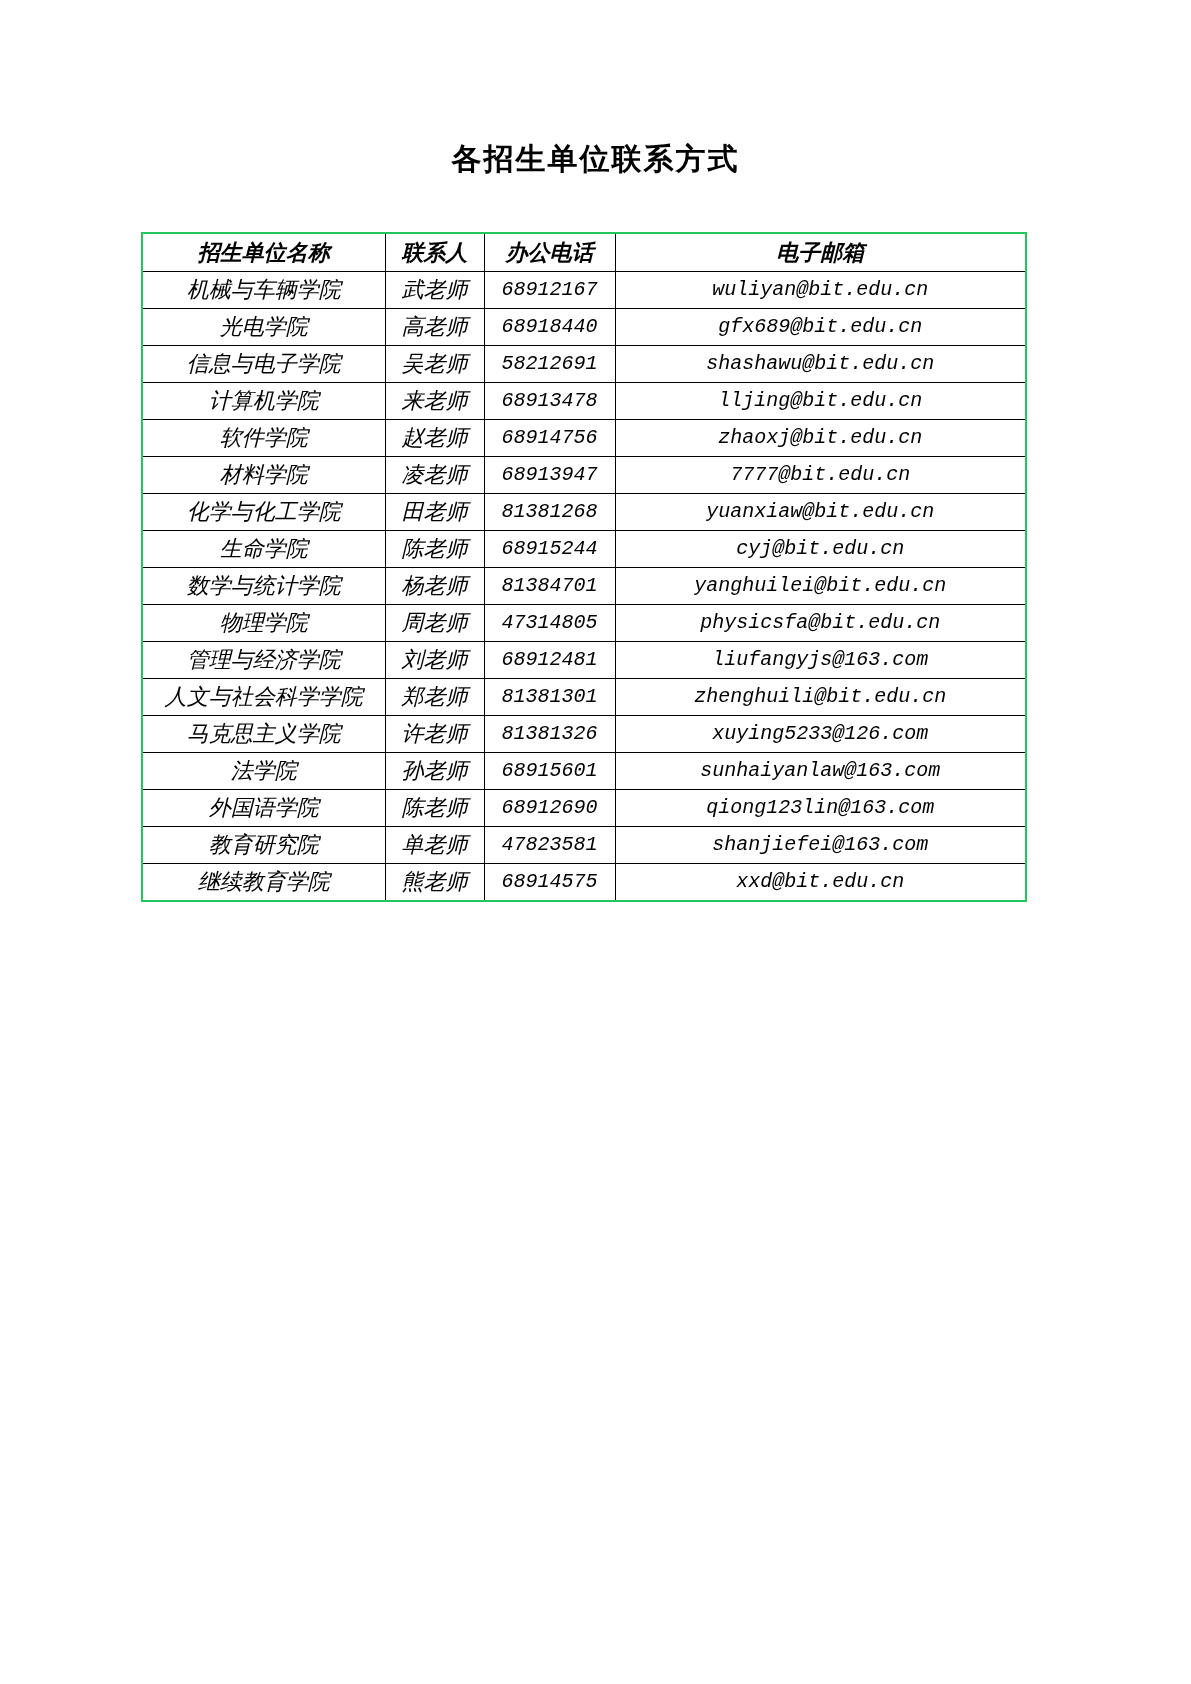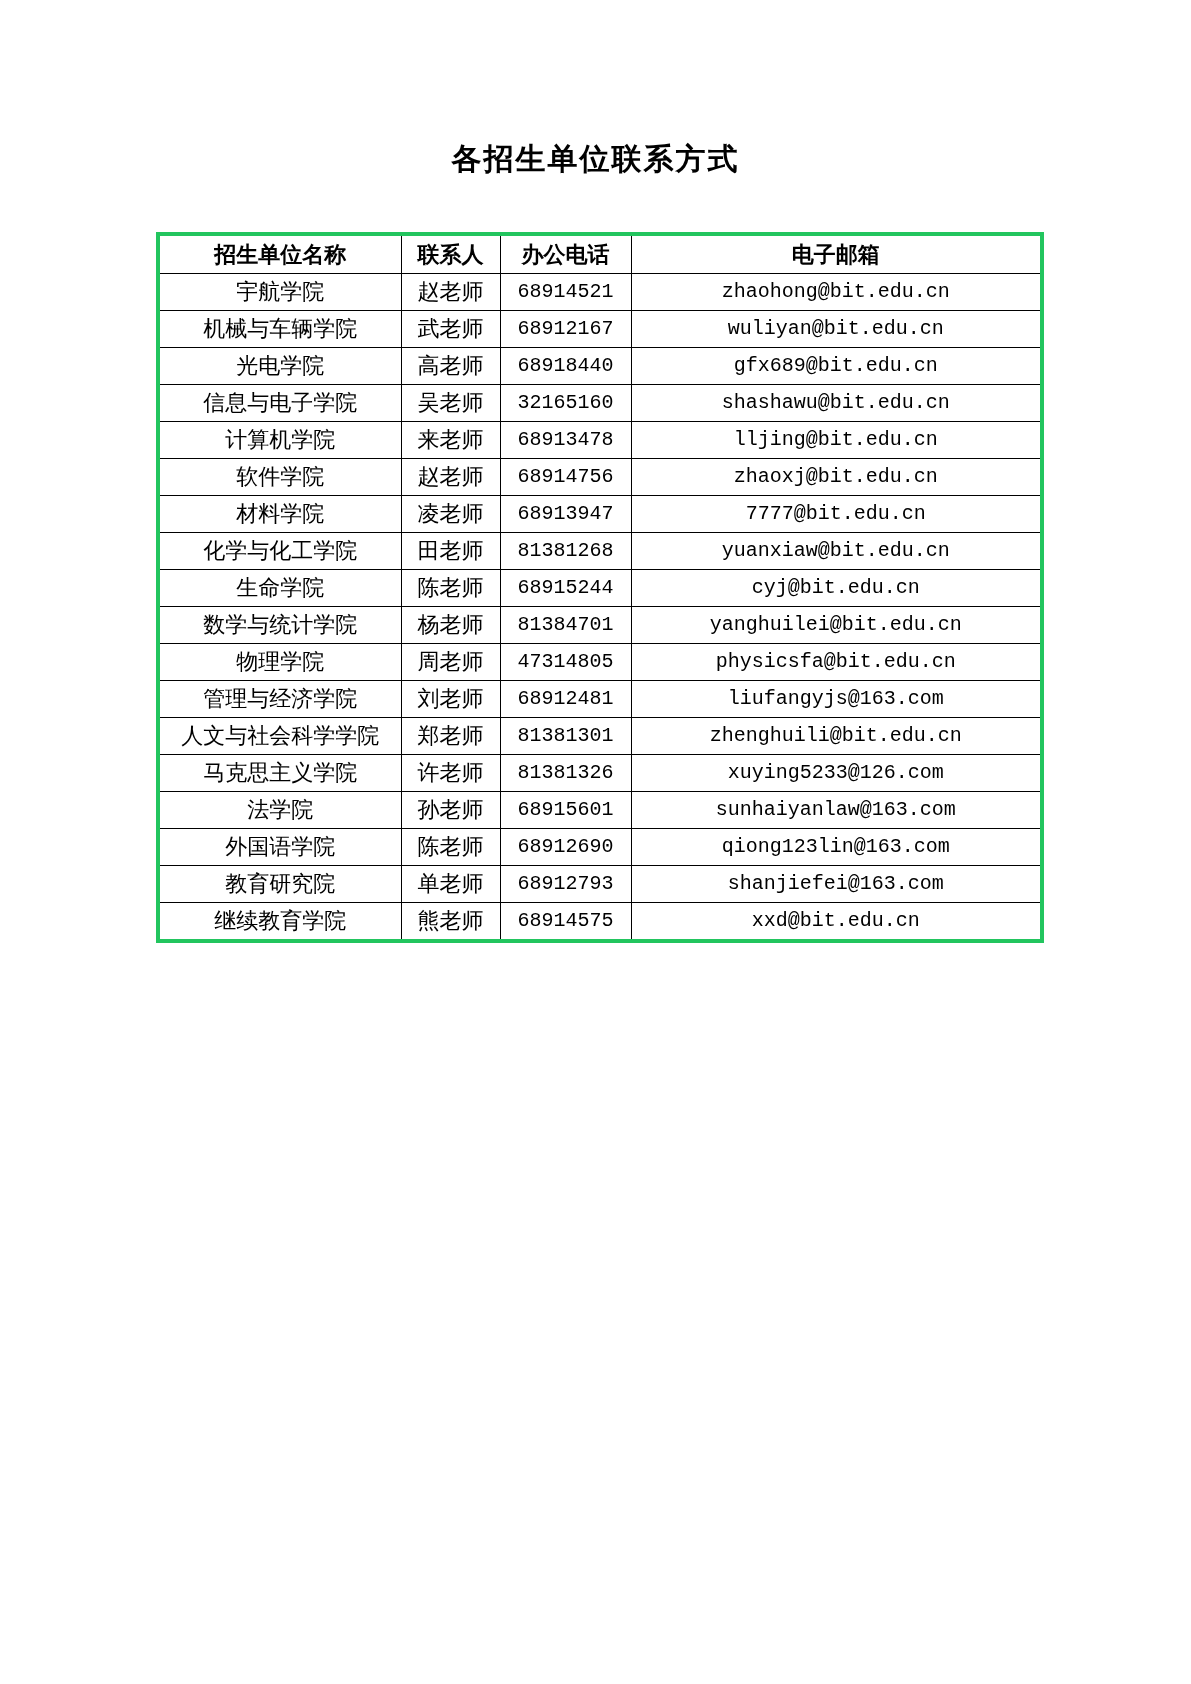--- a/index.html
+++ b/index.html
@@ -22,26 +22,27 @@
     left: 0;
     width: 1191px;
     text-align: center;
     font-size: 30px;
     font-weight: bold;
     letter-spacing: 2px;
     line-height: 36px;
   }
   table.contact-table {
     position: absolute;
-    left: 156px;
+    left: 141px;
     top: 232px;
     width: 884px;
     border-collapse: collapse;
     table-layout: fixed;
-    border: 4px solid #22c55e;
+    border: 2px solid #22c55e;
+    font-style: italic;
   }
   .contact-table th,
   .contact-table td {
     border: 1px solid #000000;
     padding: 0;
     text-align: center;
     vertical-align: middle;
     overflow: hidden;
   }
   .contact-table th {
@@ -86,96 +87,82 @@
       <tr>
         <th>招生单位名称</th>
         <th>联系人</th>
         <th>办公电话</th>
         <th>电子邮箱</th>
       </tr>
     </thead>
     <tbody id="table-body">
         <tr>
           <td class="cjk">
-            <div>宇航学院</div>
+            <div>机械与车辆学院</div>
+          </td>
+          <td class="cjk">
+            <div>武老师</div>
+          </td>
+          <td class="latin">
+            <div>68912167</div>
+          </td>
+          <td class="latin">
+            <div>wuliyan@bit.edu.cn</div>
+          </td>
+        </tr>
+        <tr>
+          <td class="cjk">
+            <div>光电学院</div>
+          </td>
+          <td class="cjk">
+            <div>高老师</div>
+          </td>
+          <td class="latin">
+            <div>68918440</div>
+          </td>
+          <td class="latin">
+            <div>gfx689@bit.edu.cn</div>
+          </td>
+        </tr>
+        <tr>
+          <td class="cjk">
+            <div>信息与电子学院</div>
+          </td>
+          <td class="cjk">
+            <div>吴老师</div>
+          </td>
+          <td class="latin">
+            <div>58212691</div>
+          </td>
+          <td class="latin">
+            <div>shashawu@bit.edu.cn</div>
+          </td>
+        </tr>
+        <tr>
+          <td class="cjk">
+            <div>计算机学院</div>
+          </td>
+          <td class="cjk">
+            <div>来老师</div>
+          </td>
+          <td class="latin">
+            <div>68913478</div>
+          </td>
+          <td class="latin">
+            <div>lljing@bit.edu.cn</div>
+          </td>
+        </tr>
+        <tr>
+          <td class="cjk">
+            <div>软件学院</div>
           </td>
           <td class="cjk">
             <div>赵老师</div>
           </td>
           <td class="latin">
-            <div>68914521</div>
-          </td>
-          <td class="latin">
-            <div>zhaohong@bit.edu.cn</div>
-          </td>
-        </tr>
-        <tr>
-          <td class="cjk">
-            <div>机械与车辆学院</div>
-          </td>
-          <td class="cjk">
-            <div>武老师</div>
-          </td>
-          <td class="latin">
-            <div>68912167</div>
-          </td>
-          <td class="latin">
-            <div>wuliyan@bit.edu.cn</div>
-          </td>
-        </tr>
-        <tr>
-          <td class="cjk">
-            <div>光电学院</div>
-          </td>
-          <td class="cjk">
-            <div>高老师</div>
-          </td>
-          <td class="latin">
-            <div>68918440</div>
-          </td>
-          <td class="latin">
-            <div>gfx689@bit.edu.cn</div>
-          </td>
-        </tr>
-        <tr>
-          <td class="cjk">
-            <div>信息与电子学院</div>
-          </td>
-          <td class="cjk">
-            <div>吴老师</div>
-          </td>
-          <td class="latin">
-            <div>32165160</div>
-          </td>
-          <td class="latin">
-            <div>shashawu@bit.edu.cn</div>
-          </td>
-        </tr>
-        <tr>
-          <td class="cjk">
-            <div>计算机学院</div>
-          </td>
-          <td class="cjk">
-            <div>来老师</div>
-          </td>
-          <td class="latin">
-            <div>68913478</div>
-          </td>
-          <td class="latin">
-            <div>lljing@bit.edu.cn</div>
-          </td>
-        </tr>
-        <tr>
-          <td class="cjk">
-            <div>软件学院</div>
-          </td>
-          <td class="cjk">
-            <div>赵老师</div>
-          </td>
-          <td class="latin">
             <div>68914756</div>
           </td>
           <td class="latin">
             <div>zhaoxj@bit.edu.cn</div>
           </td>
         </tr>
         <tr>
           <td class="cjk">
             <div>材料学院</div>
           </td>
@@ -316,21 +303,21 @@
           </td>
         </tr>
         <tr>
           <td class="cjk">
             <div>教育研究院</div>
           </td>
           <td class="cjk">
             <div>单老师</div>
           </td>
           <td class="latin">
-            <div>68912793</div>
+            <div>47823581</div>
           </td>
           <td class="latin">
             <div>shanjiefei@163.com</div>
           </td>
         </tr>
         <tr>
           <td class="cjk">
             <div>继续教育学院</div>
           </td>
           <td class="cjk">

